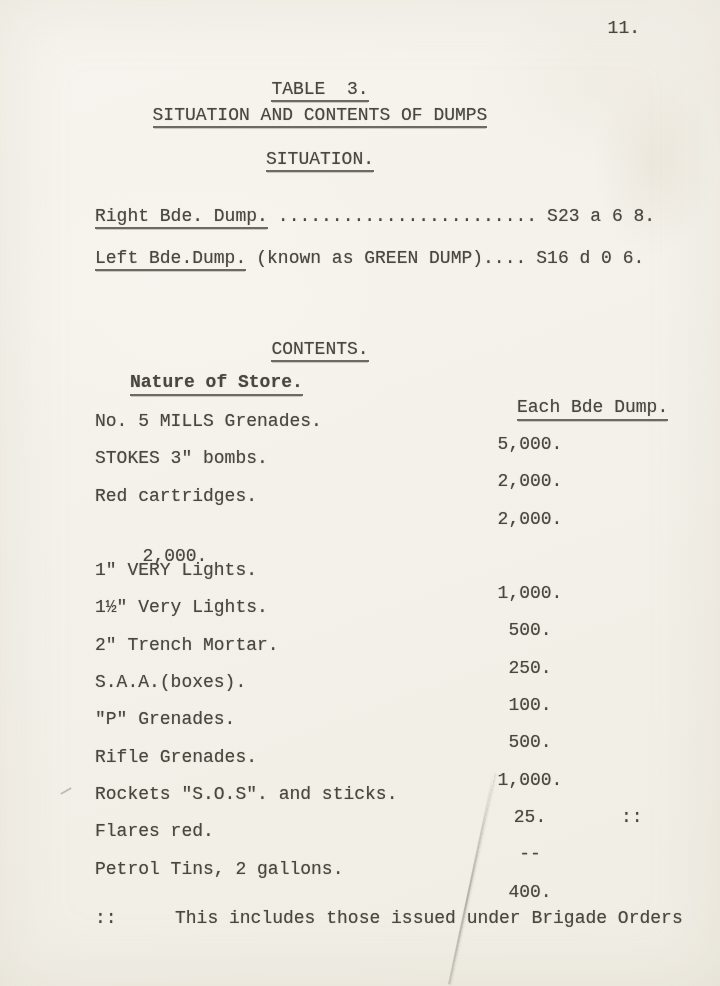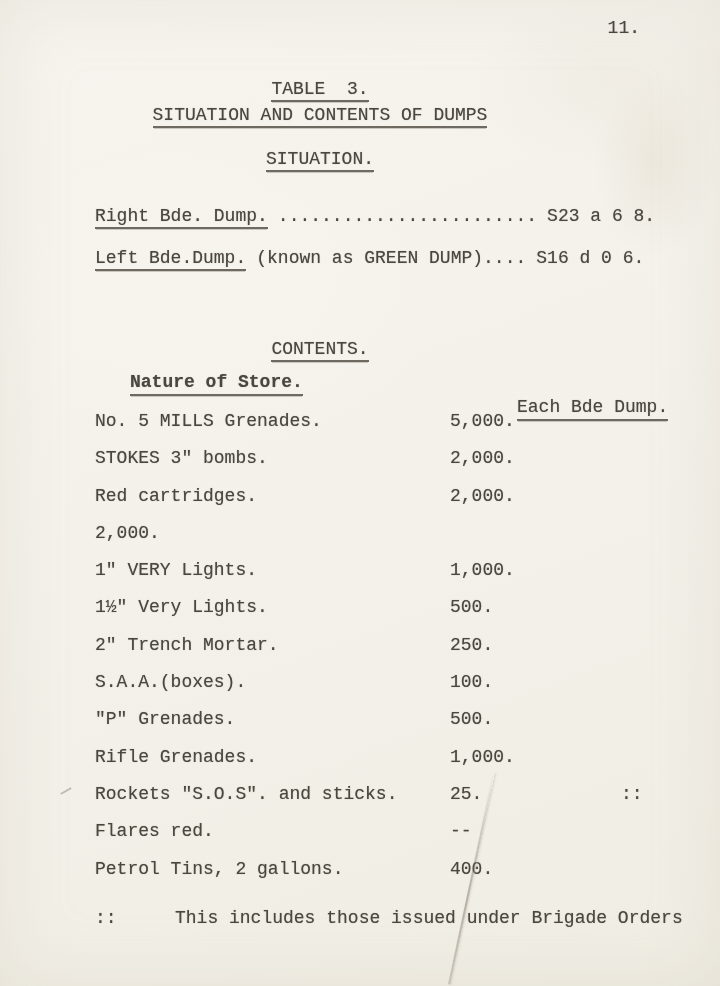--- a/index.html
+++ b/index.html
@@ -78,22 +78,23 @@
     line-height: 22px;
   }
   .c-row {
     height: 37.3px;
     display: flex;
     justify-content: space-between;
   }
   .c-row .qty {
     position: relative;
     width: 160px;
-    text-align: left;
+    text-align: center;
     flex: none;
+    margin-top: 23px;
   }
   .c-row .qty .suffix {
     position: absolute;
     left: 100%;
     top: 0;
     margin-left: 11px;
     white-space: pre;
   }
   .footnote {
     position: absolute;

